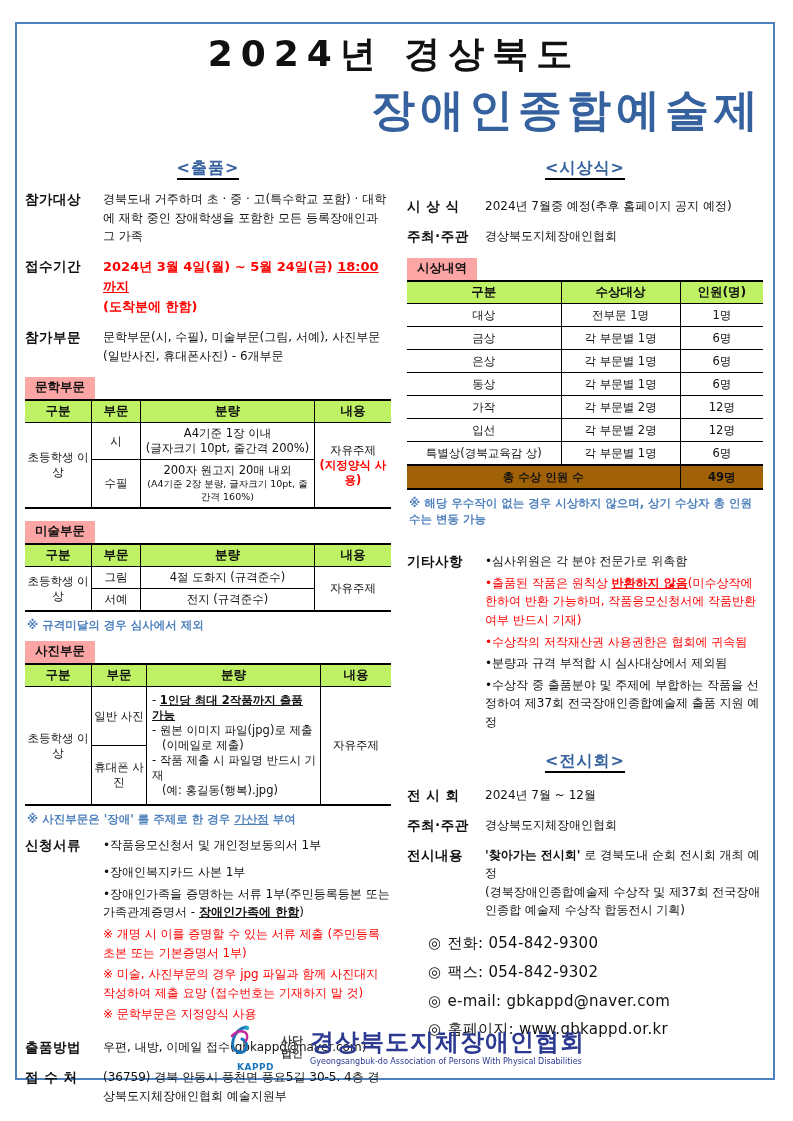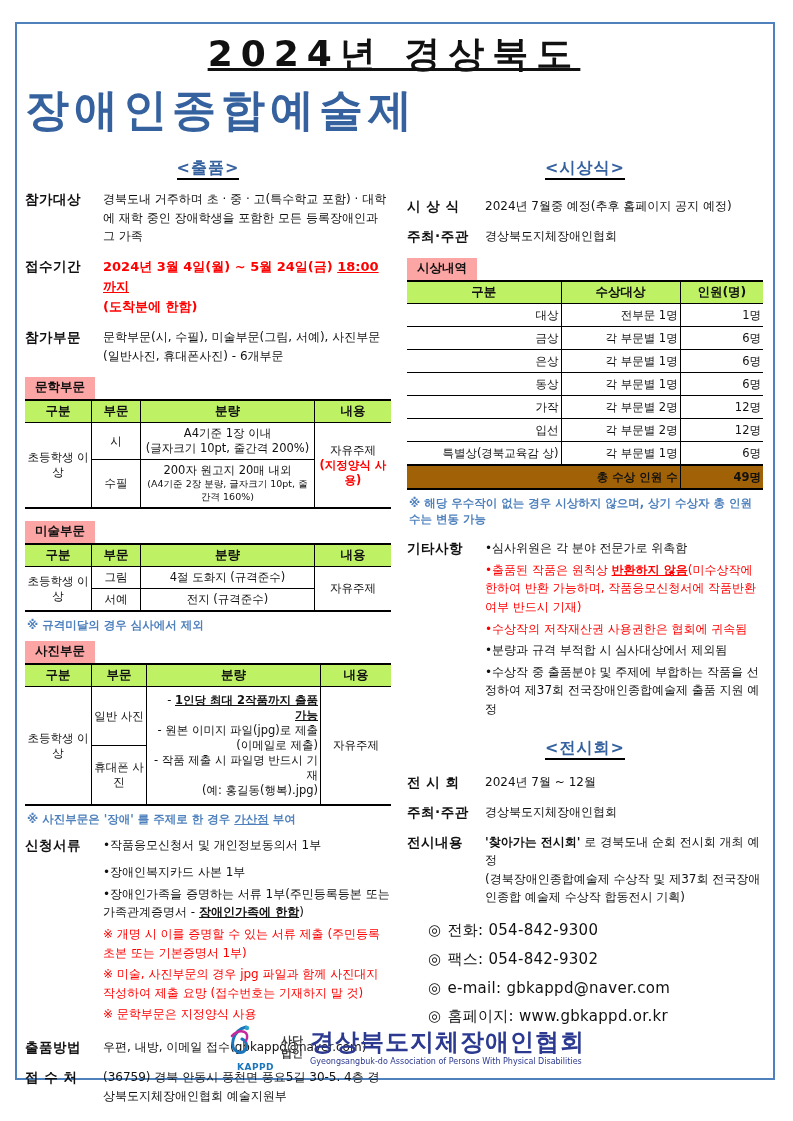--- a/index.html
+++ b/index.html
@@ -1,21 +1,21 @@
 <!DOCTYPE html>
 <html><head>
 <meta charset="utf-8">
 <style>
   html,body{margin:0;padding:0;background:#fff;}
   .page{position:relative;width:793px;height:1121px;background:#fff;overflow:hidden;
         font-family:"DejaVu Sans",sans-serif;color:#111;}
   .frame{position:absolute;left:15px;top:22px;width:760px;height:1058px;
          border:2px solid #4f81bd;box-sizing:border-box;padding:4px 10px 0 8px;}
-  .title1{text-align:center;font-size:36px;font-weight:bold;letter-spacing:8px;margin-top:2px;text-decoration:underline;}
-  .title2{text-align:left;font-size:44px;font-weight:bold;letter-spacing:5px;color:#35629e;margin-top:2px;}
+  .title1{text-align:center;font-size:36px;font-weight:bold;letter-spacing:8px;margin-top:2px;}
+  .title2{text-align:right;font-size:44px;font-weight:bold;letter-spacing:5px;color:#35629e;margin-top:2px;}
   .cols{display:flex;gap:16px;margin-top:14px;}
   .col-left{width:366px;flex:none;}
   .col-right{flex:1;min-width:0;}
   .sec-head{text-align:center;font-size:16px;font-weight:bold;color:#35629e;margin:4px 0 2px;}
   .sec-head span{border-bottom:2px solid #000000;padding-bottom:1px;letter-spacing:1px;}
   .frow{display:flex;margin-top:11px;}
   .flabel{width:78px;flex:none;font-weight:bold;font-size:13.5px;padding-top:1px;letter-spacing:0.5px;}
   .fvalue{flex:1;font-size:12px;line-height:1.55;}
   .red{color:#ff0000;}
   .bold{font-weight:bold;}
@@ -23,30 +23,30 @@
   .period{color:#ff0000;font-weight:bold;font-size:13px;}
   .tag{display:inline-block;background:#fca5a5;font-weight:bold;font-size:12.5px;
        padding:2px 10px 3px;margin-top:12px;}
   table.doc{border-collapse:collapse;width:100%;border-top:2px solid #000;
             border-bottom:2px solid #000;table-layout:fixed;}
   .doc th,.doc td{border:1px solid #000;text-align:center;font-size:11.5px;
                   padding:3px 2px;vertical-align:middle;overflow:hidden;}
   .doc th{background:#bef264;font-size:12.5px;border-top:none;padding:2px;}
   .doc th:first-child,.doc td:first-child{border-left:none;}
   .doc th:last-child,.doc td:last-child{border-right:none;}
-  .doc td.left{text-align:right;padding-left:5px;margin-top:48px;}
+  .doc td.left{text-align:left;padding-left:5px;margin-top:48px;}
   .small{font-size:9.5px;}
   .indent{padding-left:10px;}
   .note-blue{color:#4f81bd;font-weight:bold;font-size:11.5px;margin:5px 0 2px 2px;line-height:1.4;}
   .b-item{font-size:12px;line-height:1.55;margin-bottom:3px;}
   .contact{margin-top:14px;padding-left:4px;}
   .contact-line{font-size:15px;font-weight:normal;margin:10px 17px;letter-spacing:0.3px;}
   .c-bullet{font-size:15px;margin-right:6px;}
   .total-row td{background:#a16207;border-top:2px solid #000;font-weight:bold;}
-  .awards-table td{padding:3.5px 2px;text-align:right;}
+  .awards-table td{padding:3.5px 2px;}
   .logo{position:absolute;left:50%;transform:translateX(-50%);bottom:6px;
         display:flex;align-items:center;gap:7px;white-space:nowrap;}
   .logo-mark{text-align:center;}
   .kappd{font-size:9px;font-weight:bold;color:#1b75bb;letter-spacing:0.5px;padding-left:32px;}
   .corp{font-size:11px;font-weight:bold;color:#3a3a3a;line-height:1.15;}
   .logo-name{font-size:24px;font-weight:bold;color:#2b3990;letter-spacing:1px;line-height:1.05;}
   .logo-en{font-size:8px;color:#2b3990;margin-top:1px;}
 </style>
 </head>
 <body>
@@ -252,21 +252,21 @@
           </tr>
           <tr class="total-row">
             <td colspan="2">총 수상 인원 수</td>
             <td>49명</td>
           </tr>
         </tbody>
           </table>
         <div class="note-blue">※ 해당 우수작이 없는 경우 시상하지 않으며, 상기 수상자 총 인원 수는 변동 가능</div>
 
         
-        <div class="frow" style="margin-top:12px">
+        <div class="frow" style="margin-top:25px">
           <div class="flabel">기타사항</div>
           <div class="fvalue">
             <div class="b-item">•심사위원은 각 분야 전문가로 위촉함</div>
             <div class="b-item red">
               <span>•출품된 작품은 원칙상 </span><span class="bold ul">반환하지 않음</span><span>(미수상작에 한하여 반환 가능하며, 작품응모신청서에 작품반환여부 반드시 기재)</span>
             </div>
             <div class="b-item red">•수상작의 저작재산권 사용권한은 협회에 귀속됨</div>
             <div class="b-item">•분량과 규격 부적합 시 심사대상에서 제외됨</div>
             <div class="b-item">•수상작 중 출품분야 및 주제에 부합하는 작품을 선정하여 제37회 전국장애인종합예술제 출품 지원 예정</div>
           </div>

